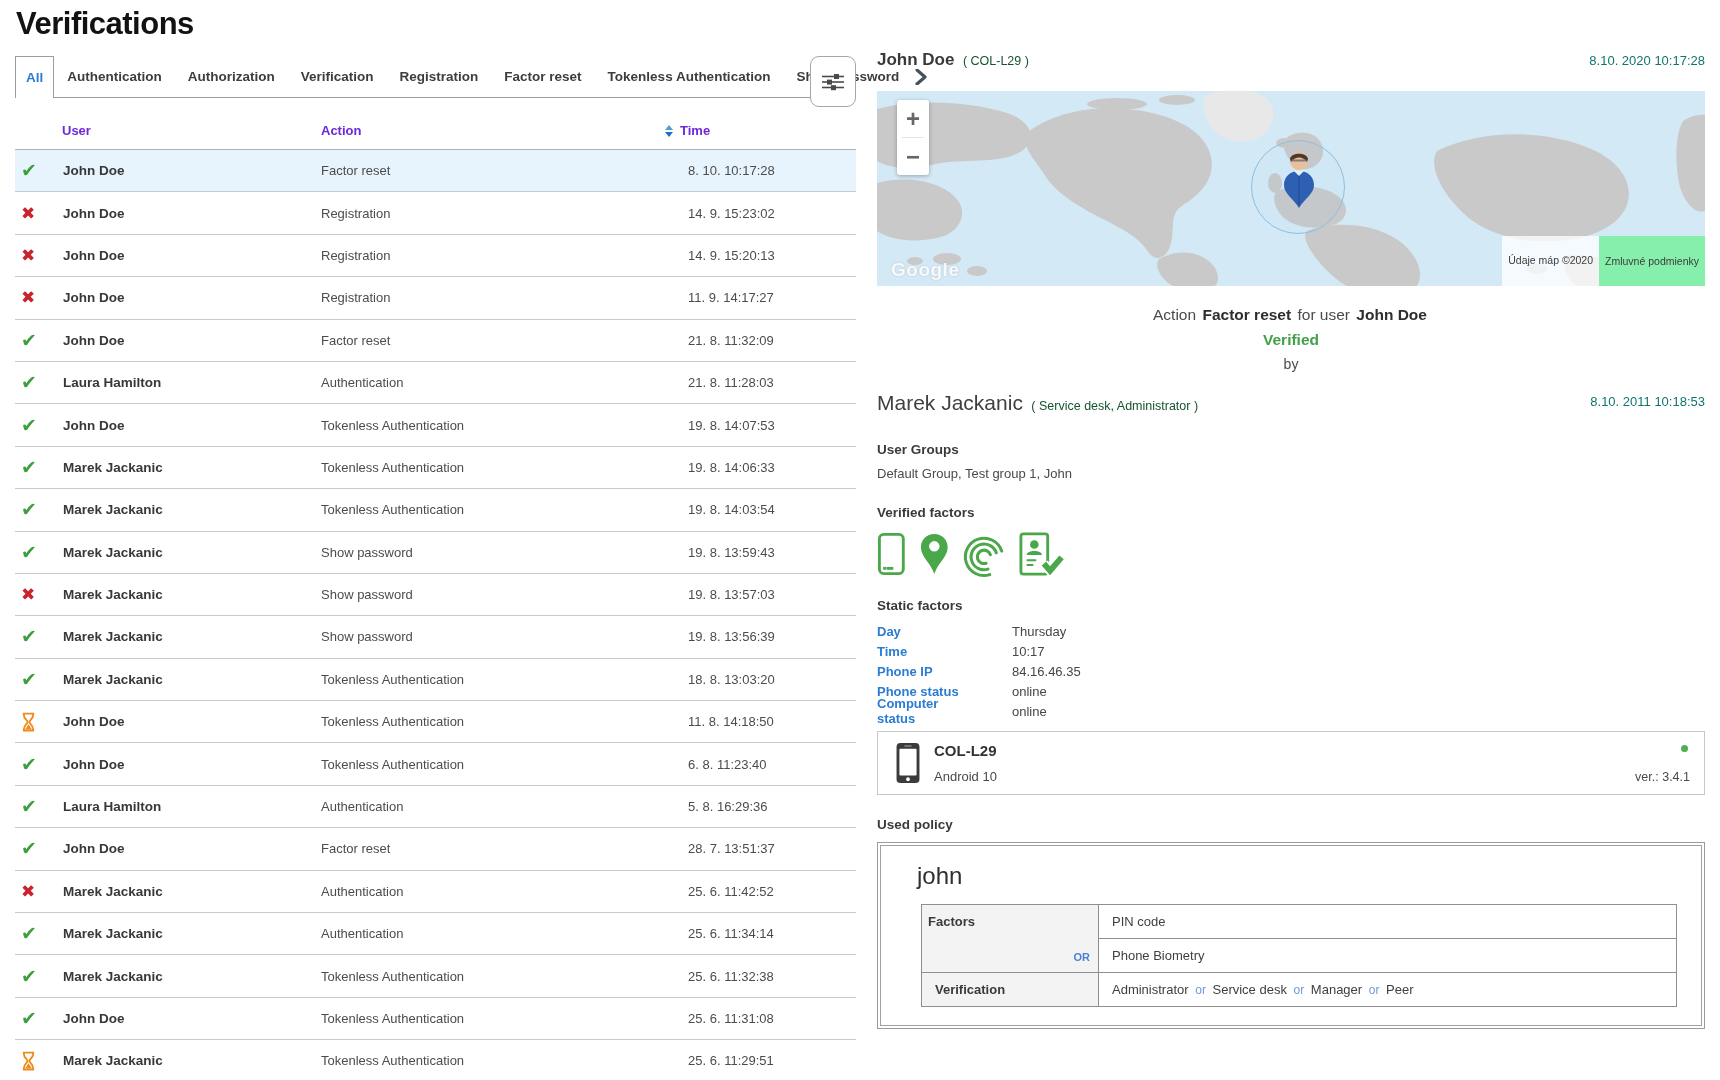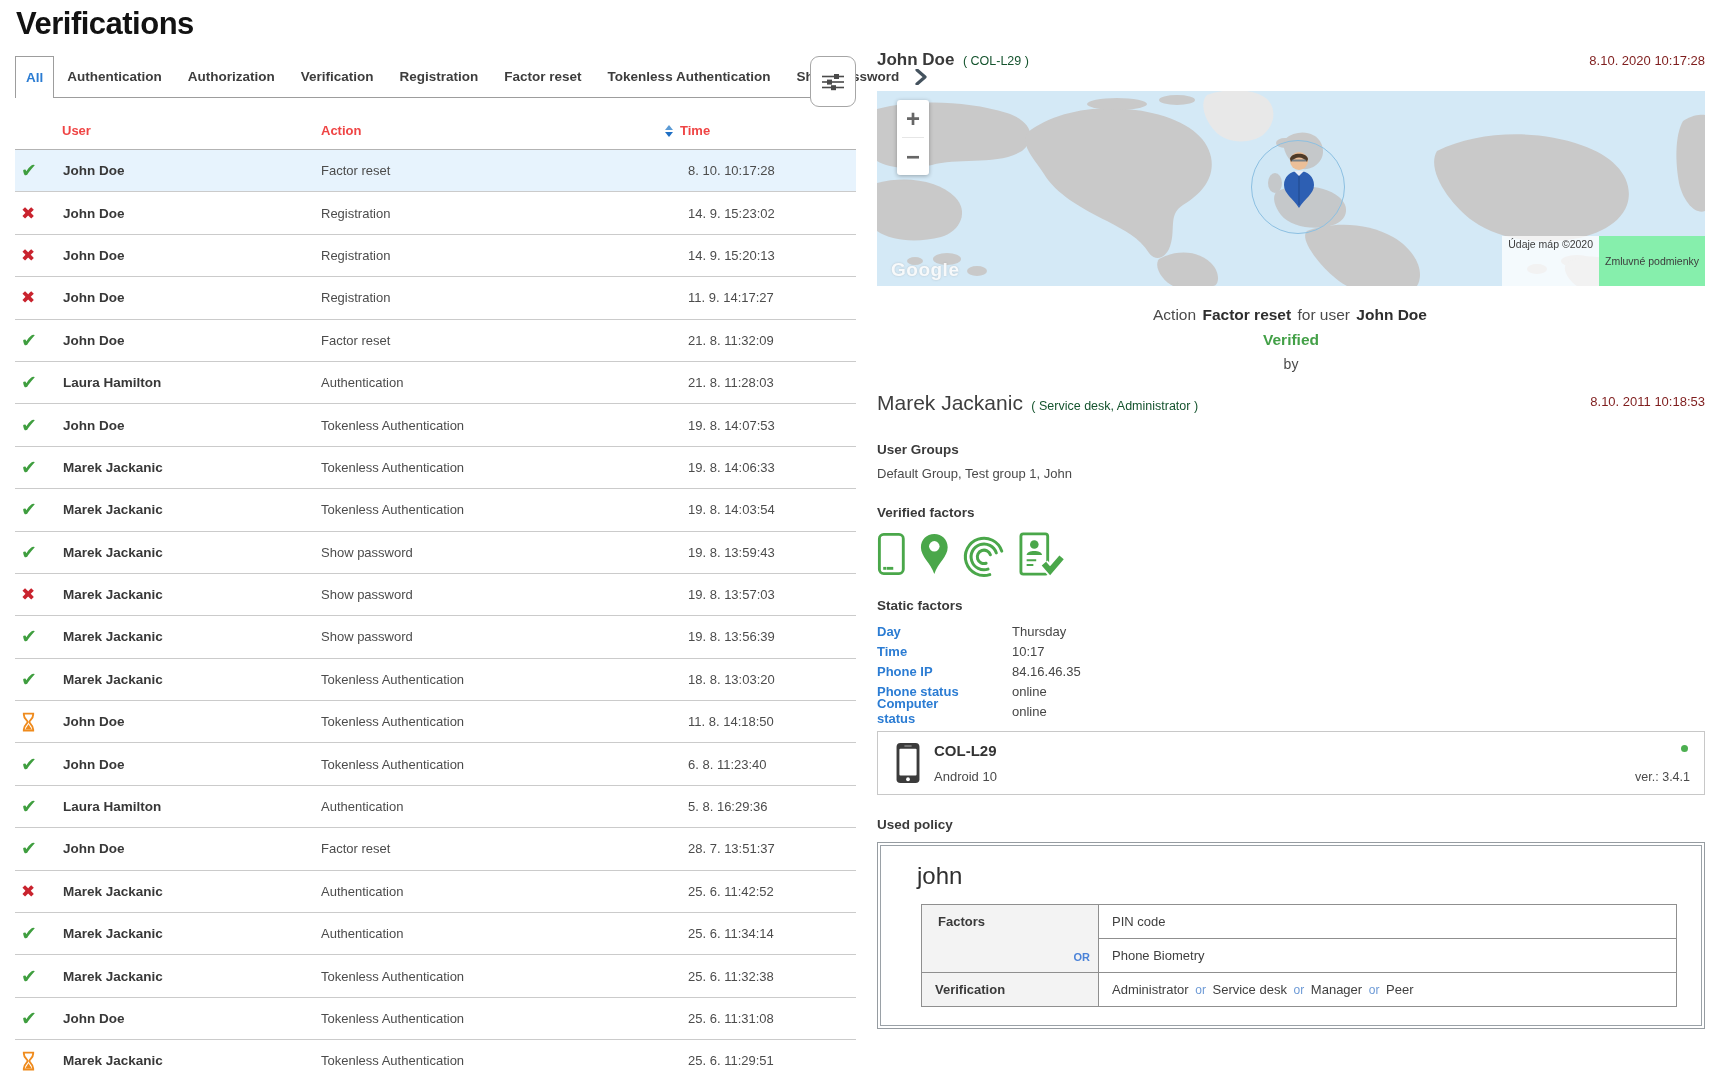--- a/index.html
+++ b/index.html
@@ -12,21 +12,21 @@
   #left-panel{position:absolute;left:15px;top:0;width:841px;}
   #page-title{position:absolute;left:1px;top:6px;font-size:31px;font-weight:700;color:#121212;letter-spacing:-0.5px;}
   
   #tabstrip{position:absolute;left:0;top:56px;width:841px;height:41px;border-bottom:1px solid #9d9d9d;display:flex;align-items:stretch;}
   .tab{display:flex;align-items:center;padding:0 13px;font-size:13.5px;font-weight:700;color:#3d3d3d;cursor:pointer;white-space:nowrap;}
   .tab.active{color:#2b7cd3;border:1px solid #9d9d9d;border-bottom:none;background:#fff;margin-bottom:-1px;padding:0 10px;}
   #tab-more{display:flex;align-items:center;margin-left:2px;}
   #tab-more svg{display:block;}
   #filter-btn{position:absolute;right:0;top:0;width:44px;height:49px;background:#fff;border:1px solid #a6a6a6;border-radius:9px;display:flex;align-items:center;justify-content:center;z-index:3;}
   
-  #thead{position:absolute;left:0;top:112px;width:841px;height:37px;border-bottom:1px solid #b3b3b3;display:flex;align-items:center;font-size:13px;font-weight:700;color:#ef4444;}
+  #thead{position:absolute;left:0;top:112px;width:841px;height:37px;border-bottom:1px solid #b3b3b3;display:flex;align-items:center;font-size:13px;font-weight:700;color:#6d28d9;}
   #thead .sp{width:47px;}
   #thead .h-user{width:259px;}
   #thead .h-action{width:344px;}
   .sort-icon{display:inline-flex;flex-direction:column;gap:2px;margin-right:7px;vertical-align:middle;}
   .sort-icon i{display:block;width:0;height:0;border-left:4px solid transparent;border-right:4px solid transparent;}
   .sort-icon .up{border-bottom:5px solid #5b9bd5;}
   .sort-icon .dn{border-top:5px solid #1f6fc4;}
   .h-time-wrap{display:flex;align-items:center;}
   
   #rows{position:absolute;left:0;top:150px;width:841px;}
@@ -38,33 +38,33 @@
   .c-time{flex:1;font-size:13px;color:#4c4c4c;}
   .ic-check{color:#3f9e3f;font-size:19px;font-weight:700;line-height:1;}
   .ic-x{color:#c9232e;font-size:17px;font-weight:700;line-height:1;}
   .ic-hg svg{display:block;}
   
   #right-panel{position:absolute;left:877px;top:0;width:828px;}
   .det-header{position:relative;height:26px;}
   .det-name{font-size:17px;font-weight:700;color:#393939;}
   .det-name.light{font-size:21px;font-weight:400;color:#3f3f3f;}
   .det-paren{font-size:12.5px;color:#14532d;margin-left:4px;}
-  .det-ts{position:absolute;right:0;top:3px;font-size:13px;color:#7f1d1d;}
+  .det-ts{position:absolute;right:0;top:3px;font-size:13px;color:#0f766e;}
   #hdr1{margin-top:50px;}
   
   #map{margin-top:15px;height:195px;position:relative;overflow:hidden;background:#d4e9f6;}
   #map svg.world{position:absolute;left:0;top:0;}
   #zoom-ctl{position:absolute;left:20px;top:9px;width:32px;background:#fff;border-radius:3px;box-shadow:0 1px 4px rgba(0,0,0,0.3);z-index:2;}
   .zbtn{height:37px;display:flex;align-items:center;justify-content:center;font-size:24px;color:#666;font-weight:700;cursor:pointer;}
   #zoom-divider{height:1px;background:#e6e6e6;margin:0 5px;}
   #geo-circle{position:absolute;left:374px;top:49px;width:94px;height:94px;border:1.5px solid #8cc0e2;border-radius:50%;background:rgba(140,190,230,0.05);box-sizing:border-box;}
   #map-marker{position:absolute;left:404px;top:60px;}
   #google-wm{position:absolute;left:14px;bottom:5px;font-size:19px;font-weight:700;color:rgba(255,255,255,0.88);letter-spacing:0.5px;text-shadow:0 0 2px rgba(120,120,120,0.35);}
   #map-attr{position:absolute;right:0;bottom:0;display:flex;font-size:10.5px;color:#3c3c3c;}
-  #map-attr .chip1{background:rgba(255,255,255,0.75);padding:2px 6px;}
+  #map-attr .chip1{background:rgba(255,255,255,0.75);padding:18px 6px;}
   #map-attr .chip2{background:#86efac;padding:19px 6px;cursor:pointer;}
   
   #action-block{text-align:center;margin-top:20px;}
   #action-line{font-size:15.5px;color:#4a4a4a;text-align:center;}
   #action-line .b{font-weight:700;color:#2e2e2e;margin:0 2px;}
   #verified-line{margin-top:7px;font-size:15.5px;font-weight:700;color:#43a047;}
   #by-line{margin-top:7px;font-size:14px;color:#4a4a4a;}
   #hdr2{margin-top:19px;}
   
   .sec-label{font-size:13.5px;font-weight:700;color:#3a3a3a;}
@@ -86,21 +86,21 @@
   #token-dot{position:absolute;right:16px;top:13px;width:7px;height:7px;border-radius:50%;background:#4caf50;}
   #token-ver{position:absolute;right:14px;bottom:10px;font-size:12.5px;color:#4a4a4a;}
   #used-policy-label{margin-top:22px;}
   #policy-outer{margin-top:10px;border:1px solid #969ca1;padding:2px;}
   #policy-inner{border:1px solid #9aa1a7;padding:10px 24px 18px 24px;}
   #policy-name{font-size:24px;font-weight:500;color:#2f2f2f;margin:6px 0 14px 12px;}
   #policy-table{border-collapse:collapse;width:calc(100% - 16px);margin-left:16px;}
   #policy-table td{border:1px solid #8f8f8f;font-size:13px;padding:0 13px;height:33px;color:#3f3f3f;}
   #policy-table td.key{background:#f3f3f3;font-weight:700;width:150px;color:#3a3a3a;}
   #factors-cell{vertical-align:top;position:relative;}
-  #factors-cell .k{position:absolute;top:9px;left:16px;}
+  #factors-cell .k{position:absolute;top:9px;left:6px;}
   #factors-cell .or{position:absolute;bottom:9px;right:8px;font-size:11px;font-weight:700;color:#4a82d8;}
   .or-inline{color:#6d9ad6;font-size:12px;margin:0 3px;}
 </style>
 </head>
 <body>
 
 <div id="left-panel">
   <div id="page-title">Verifications</div>
 
   <div id="tabstrip">

